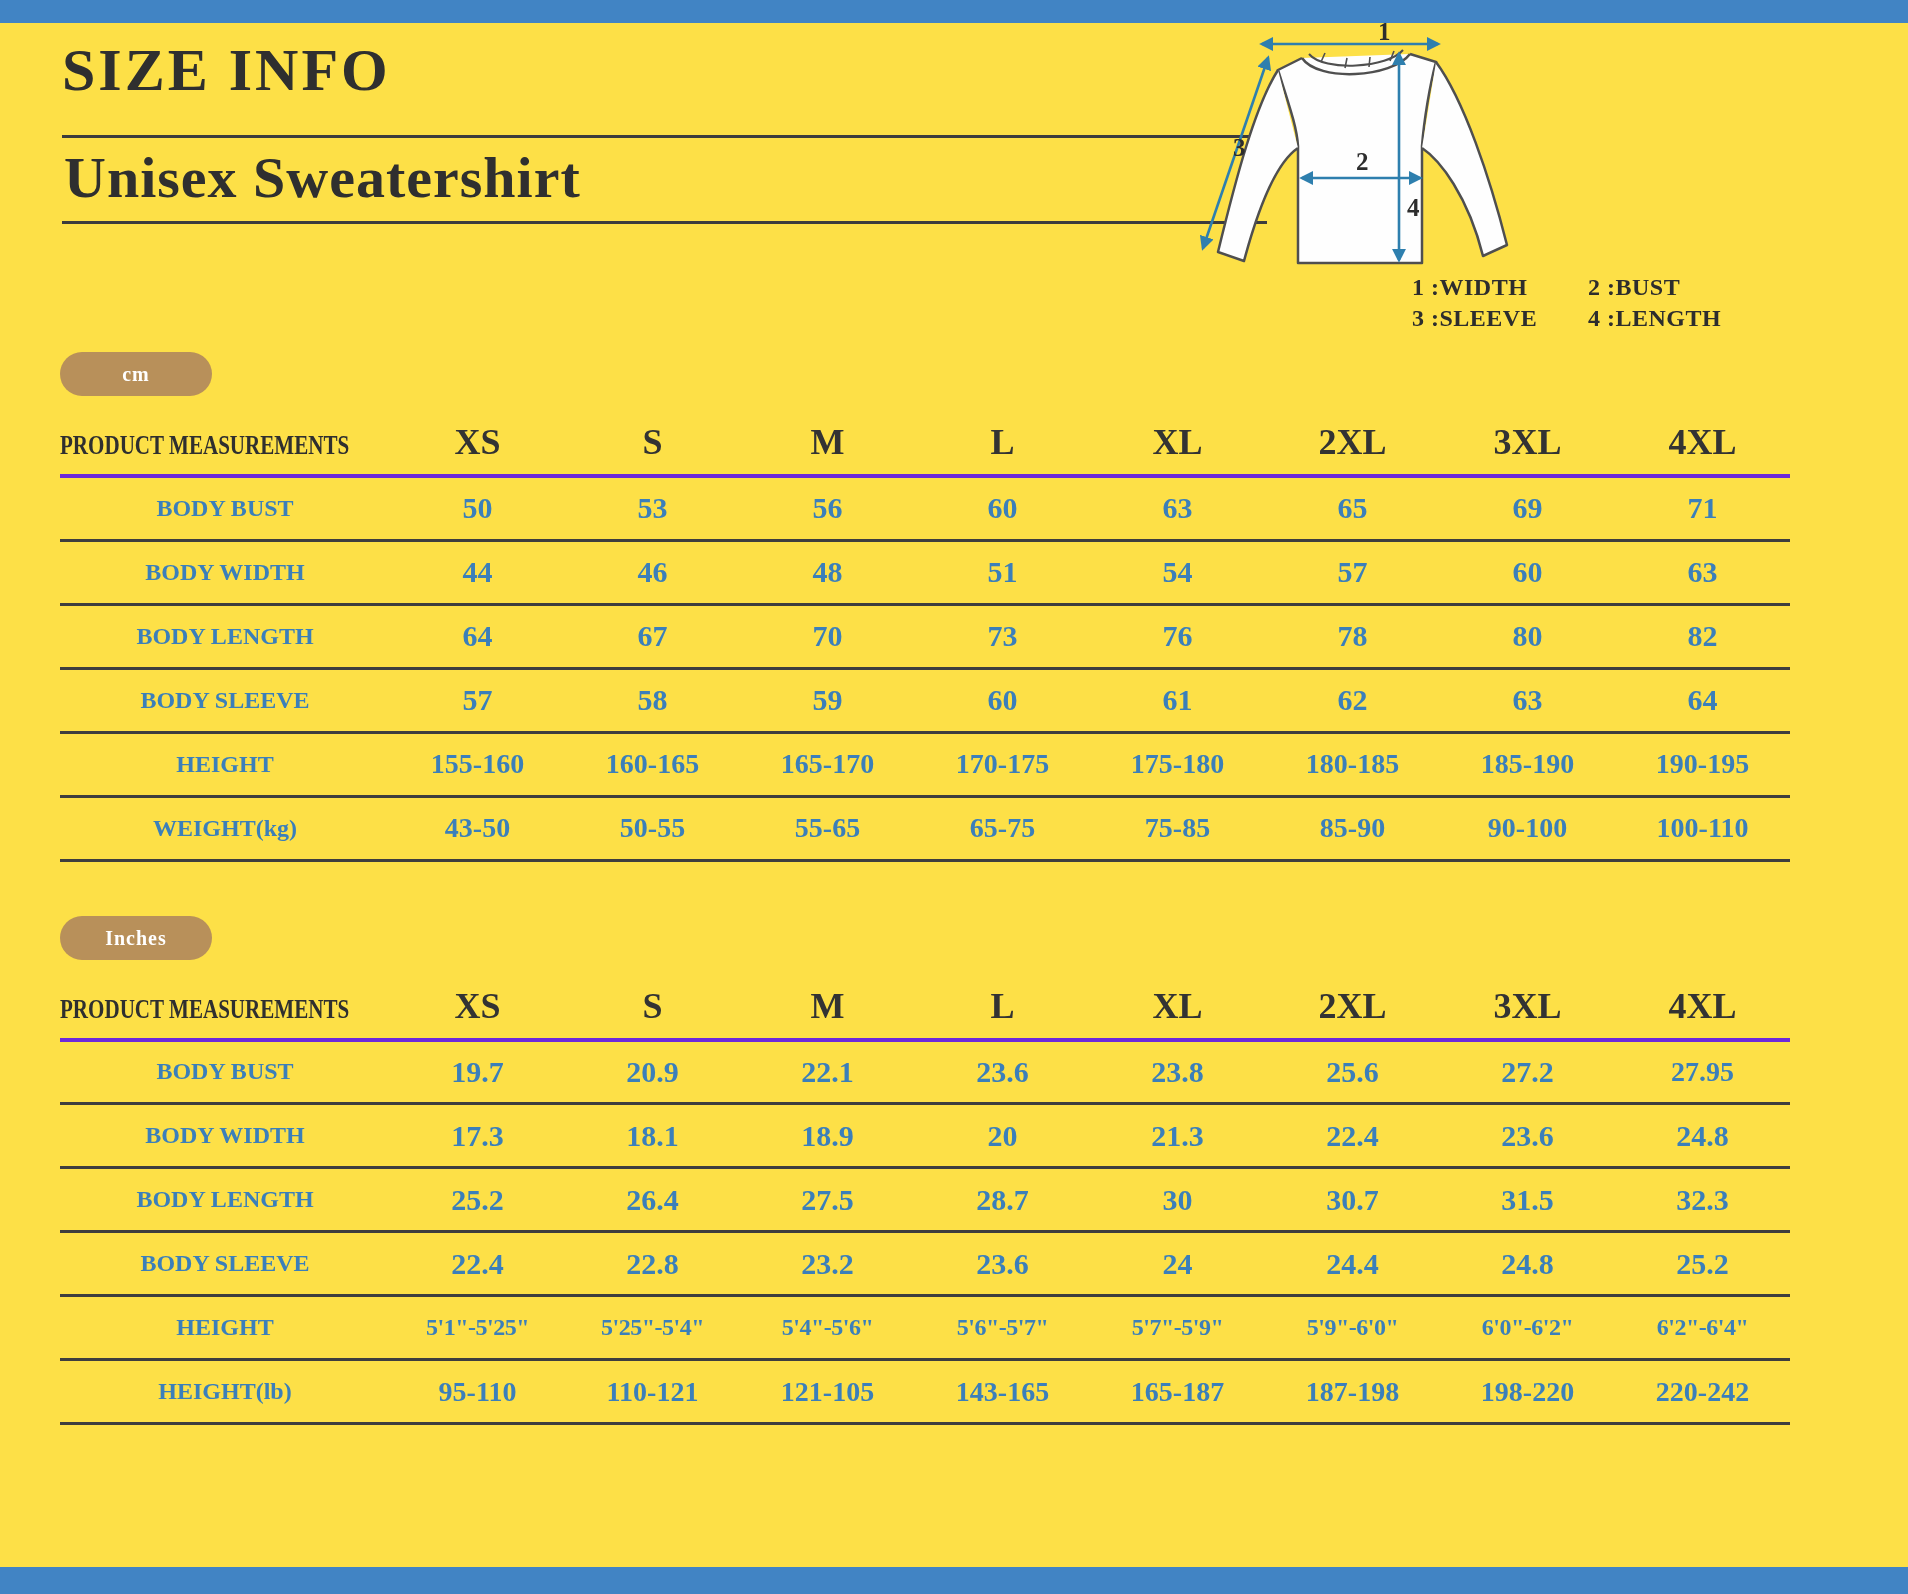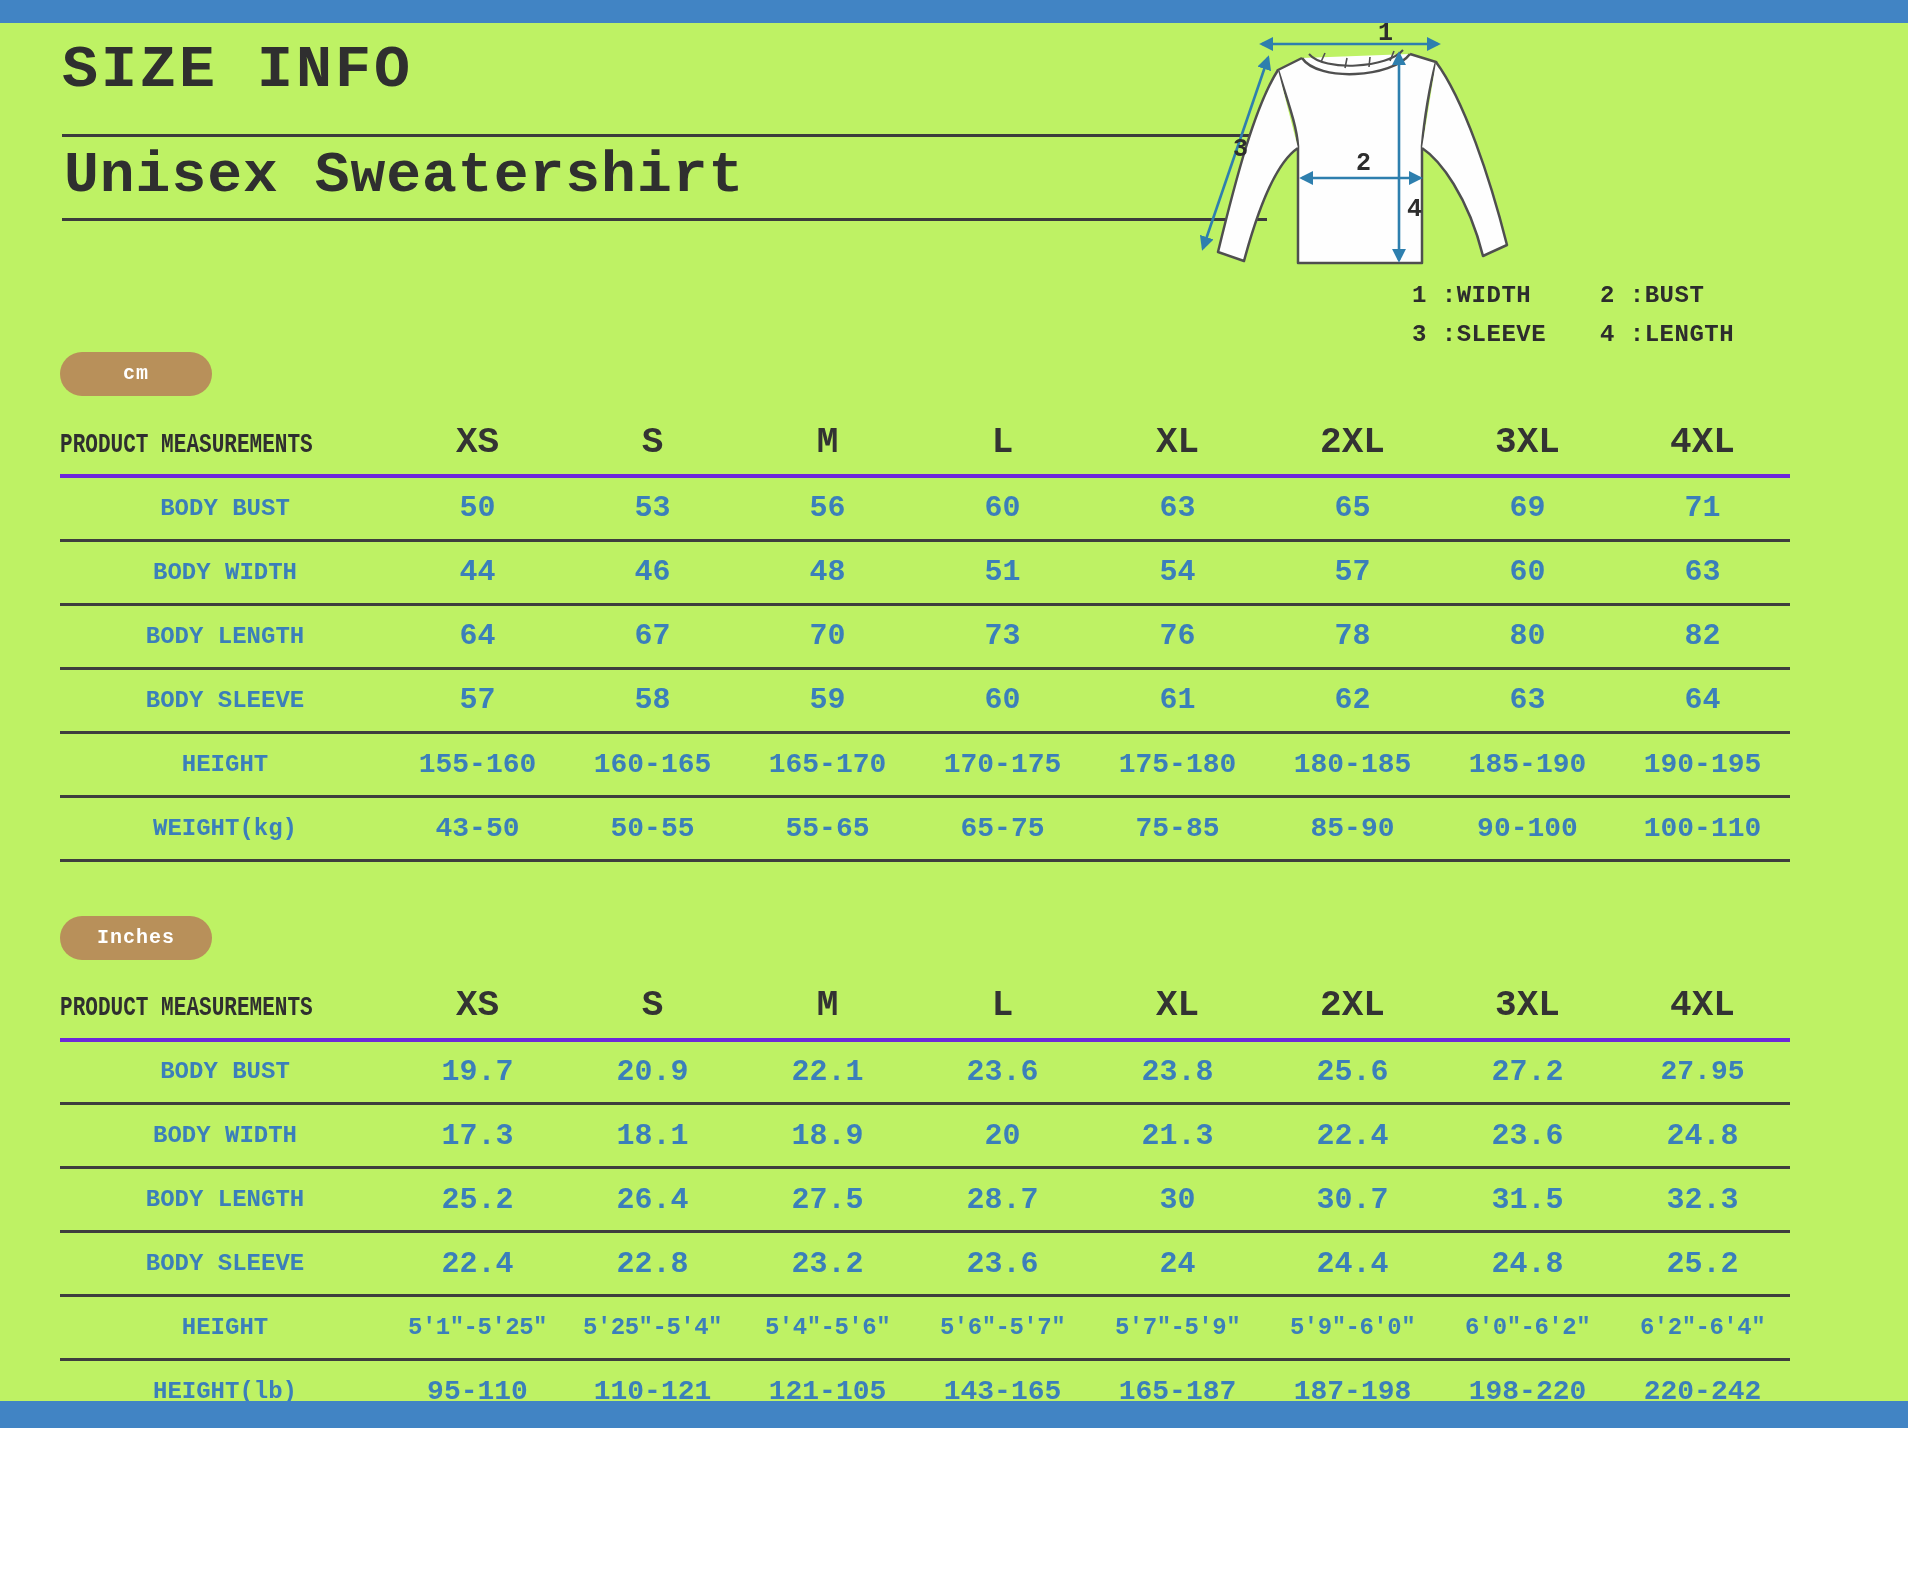--- a/index.html
+++ b/index.html
@@ -1,35 +1,35 @@
 <!DOCTYPE html>
 <html><head>
 <meta charset="utf-8">
 <style>
   * { margin:0; padding:0; box-sizing:border-box; }
   html,body { background:#ffffff; }
   .page {
-    position:relative; width:1908px; height:1428px; background:#bef264;
-    font-family:Liberation Mono, monospace; color:#2d2d2d; overflow:hidden;
+    position:relative; width:1908px; height:1594px; background:#fde047;
+    font-family:Liberation Serif, serif; color:#2d2d2d; overflow:hidden;
   }
   .accent-bar { position:absolute; left:0; width:100%; height:23px; background:#4184c4; }
   .accent-bar.top { top:0; }
   .accent-bar.bottom { bottom:0; height:27px; }
 
   
   .header-wrap { position:relative; height:312px; }
   .titles { position:absolute; left:62px; top:36px; }
   .main-title { font-size:60px; font-weight:bold; letter-spacing:3px; color:#2f2f2f; }
   .rule { width:1205px; border-top:3px solid #3c3c3c; }
   .rule.r1 { margin-top:30px; }
   .sub-title { font-size:58px; font-weight:bold; letter-spacing:1px; color:#2f2f2f; padding:6px 0 10px 2px; }
 
   .diagram { position:absolute; left:1140px; top:20px; width:660px; }
   .diagram svg { display:block; }
-  .legend { margin-left:272px; margin-top:10px; display:grid; grid-template-columns:176px 210px; row-gap:4px; font-size:24px; font-weight:bold; color:#2d2d2d; letter-spacing:0.5px;gap:12px; }
+  .legend { margin-left:272px; margin-top:2px; display:grid; grid-template-columns:176px 210px; row-gap:4px; font-size:24px; font-weight:bold; color:#2d2d2d; letter-spacing:0.5px; }
 
   
   .unit-badge {
     display:block; width:152px; height:44px; line-height:44px; margin-left:60px;
     background:#b8905a; color:#ffffff; font-size:20px; font-weight:bold;
     text-align:center; border-radius:26px; letter-spacing:1px;
   }
   .unit-badge.cm { margin-top:40px; }
   .unit-badge.inches { margin-top:54px; }
 

